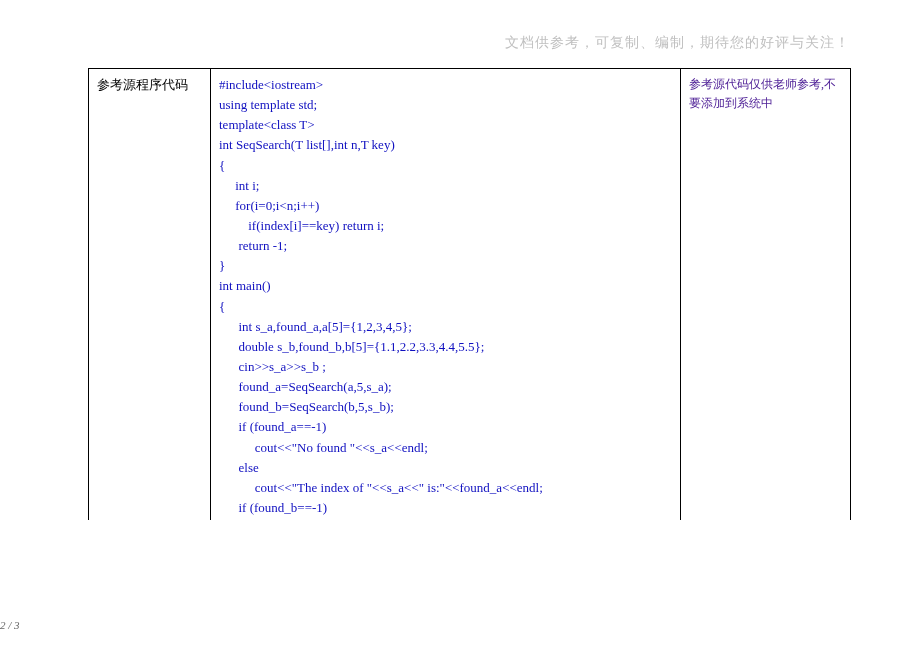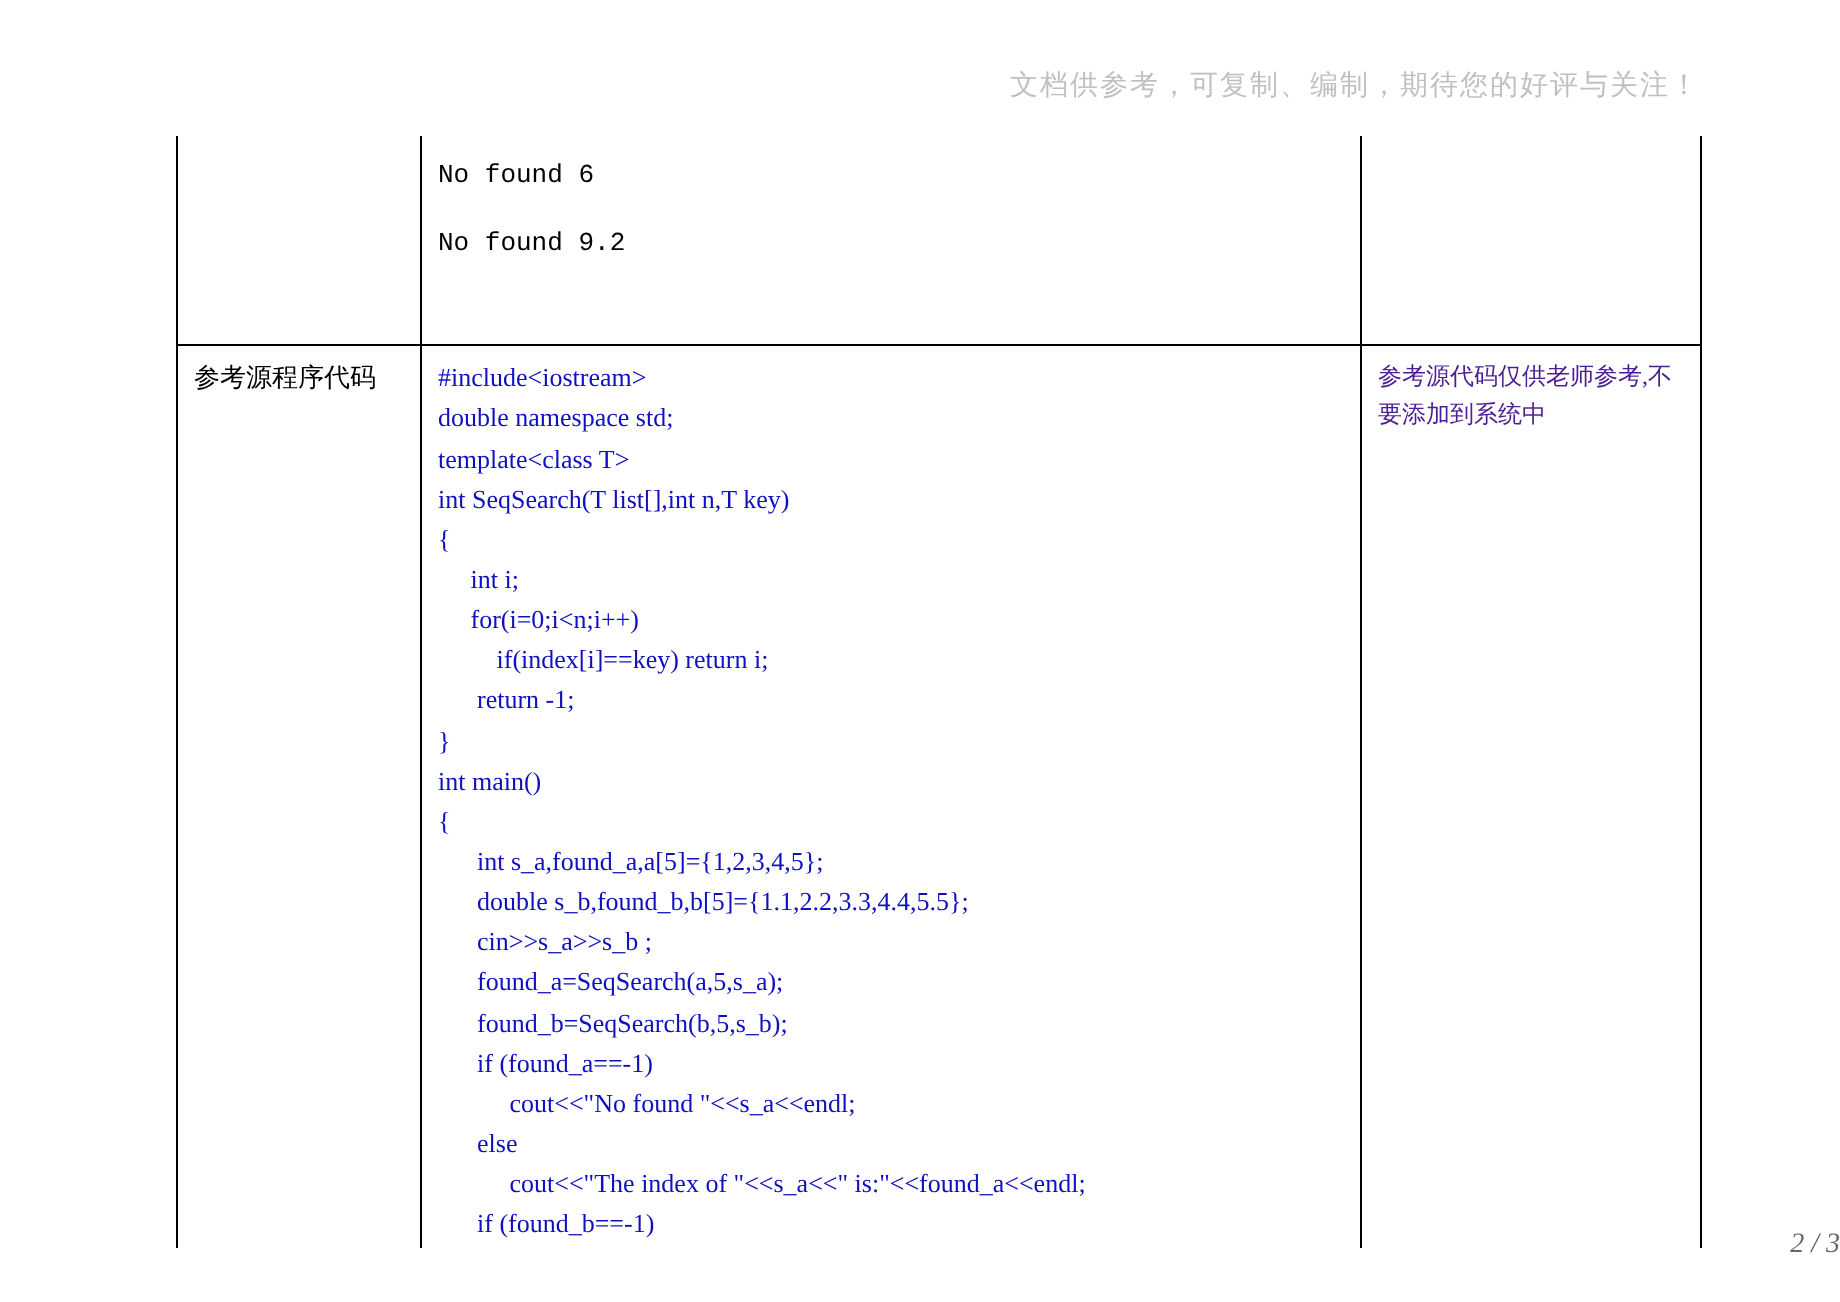--- a/index.html
+++ b/index.html
@@ -56,49 +56,40 @@
       padding-bottom: 2px;
     }
     .row2 .col-label { border-bottom: none; }
     .row2 .col-note { border-bottom: none; font-size: 12px; color: #4c1d95; }
     .code-line { white-space: pre; }
     .page-num {
       position: absolute;
       bottom: 20px;
       left: 0;
       width: 100%;
-      text-align: right;
-      font-size: 14px;
+      text-align: left;
+      font-size: 11px;
       color: #666;
       font-family: "SimSun", serif;
       font-style: italic;
     }
     .output-gap { height: 14px; }
   </style>
 </head>
 <body>
 
 <div class="header-note">文档供参考，可复制、编制，期待您的好评与关注！</div>
 
 <table class="doc-table">
   <tbody>
-      <tr class="row1">
-    <td class="col-label"></td>
-    <td class="col-content">
-      <div>No found 6</div>
-      <div class="output-gap"></div>
-      <div>No found 9.2</div>
-    </td>
-    <td class="col-note"></td>
-  </tr>
   <tr class="row2">
     <td class="col-label">参考源程序代码</td>
     <td class="col-content">
       <div class="code-line">#include&lt;iostream&gt;</div>
-      <div class="code-line">double namespace std;</div>
+      <div class="code-line">using template std;</div>
       <div class="code-line">template&lt;class T&gt;</div>
       <div class="code-line">int SeqSearch(T list[],int n,T key)</div>
       <div class="code-line">{</div>
       <div class="code-line">     int i;</div>
       <div class="code-line">     for(i=0;i&lt;n;i++)</div>
       <div class="code-line">         if(index[i]==key) return i;</div>
       <div class="code-line">      return -1;</div>
       <div class="code-line">}</div>
       <div class="code-line">int main()</div>
       <div class="code-line">{</div>

